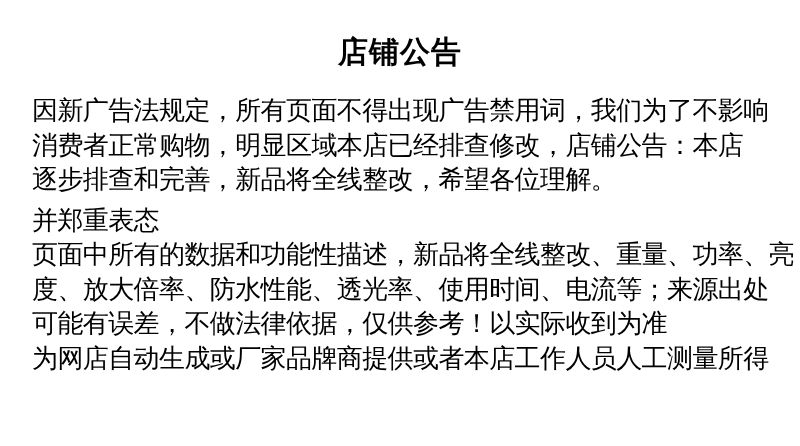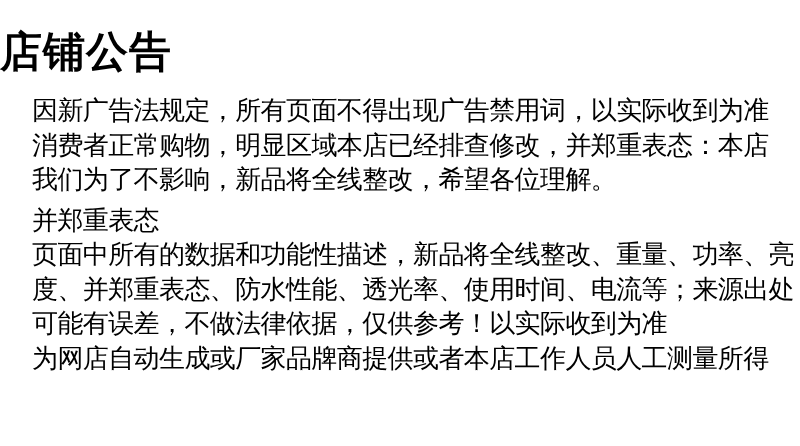--- a/index.html
+++ b/index.html
@@ -15,24 +15,24 @@
     color: #000000;
   }
   .page {
     width: 800px;
     height: 446px;
     position: relative;
   }
   .title {
     margin: 26px 0 0 0;
     padding: 0;
-    font-size: 42px;
+    font-size: 30px;
     line-height: 52px;
     font-weight: bold;
-    text-align: left;
+    text-align: center;
     letter-spacing: 1px;
     white-space: nowrap;
   }
   .para {
     margin-left: 32px;
     margin-right: 32px;
     font-size: 26px;
     line-height: 34.5px;
     letter-spacing: -0.6px;
   }
@@ -47,26 +47,26 @@
   }
 </style>
 </head>
 <body>
 
 <div class="page">
 
   <h1 class="title">店铺公告</h1>
 
   <div class="para notice-para">
-    <div class="line">因新广告法规定，所有页面不得出现广告禁用词，以实际收到为准</div>
-    <div class="line">消费者正常购物，明显区域本店已经排查修改，并郑重表态：本店</div>
-    <div class="line">我们为了不影响，新品将全线整改，希望各位理解。</div>
+    <div class="line">因新广告法规定，所有页面不得出现广告禁用词，我们为了不影响</div>
+    <div class="line">消费者正常购物，明显区域本店已经排查修改，店铺公告：本店</div>
+    <div class="line">逐步排查和完善，新品将全线整改，希望各位理解。</div>
   </div>
 
   <div class="para disclaimer-para">
     <div class="line">并郑重表态</div>
     <div class="line">页面中所有的数据和功能性描述，新品将全线整改、重量、功率、亮</div>
-    <div class="line">度、并郑重表态、防水性能、透光率、使用时间、电流等；来源出处</div>
+    <div class="line">度、放大倍率、防水性能、透光率、使用时间、电流等；来源出处</div>
     <div class="line">可能有误差，不做法律依据，仅供参考！以实际收到为准</div>
     <div class="line">为网店自动生成或厂家品牌商提供或者本店工作人员人工测量所得</div>
   </div>
 
 </div>
 
 </body></html>

